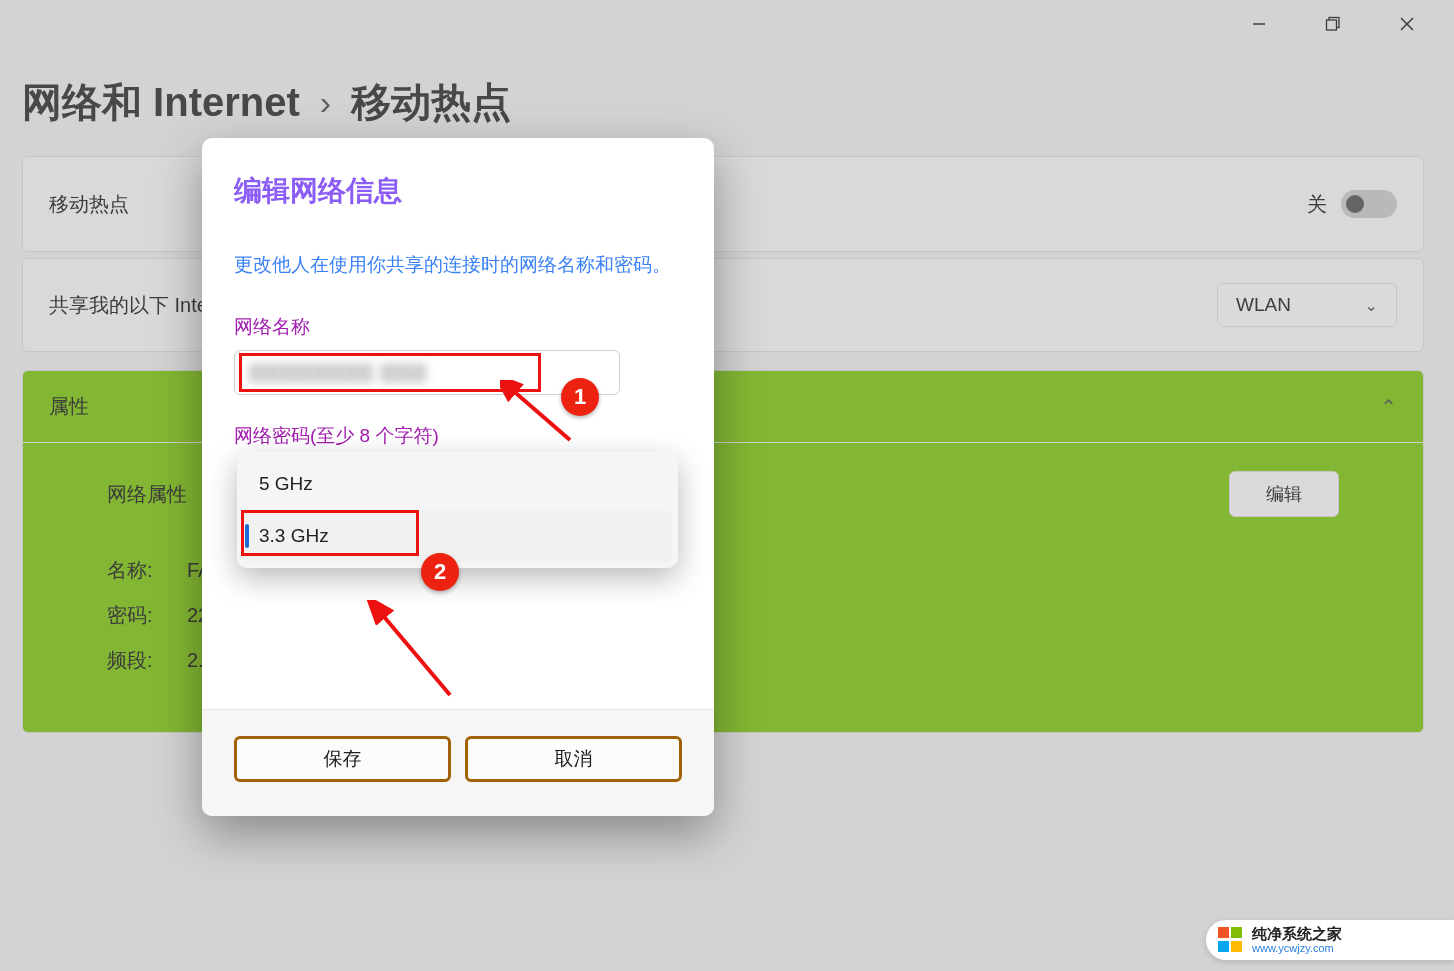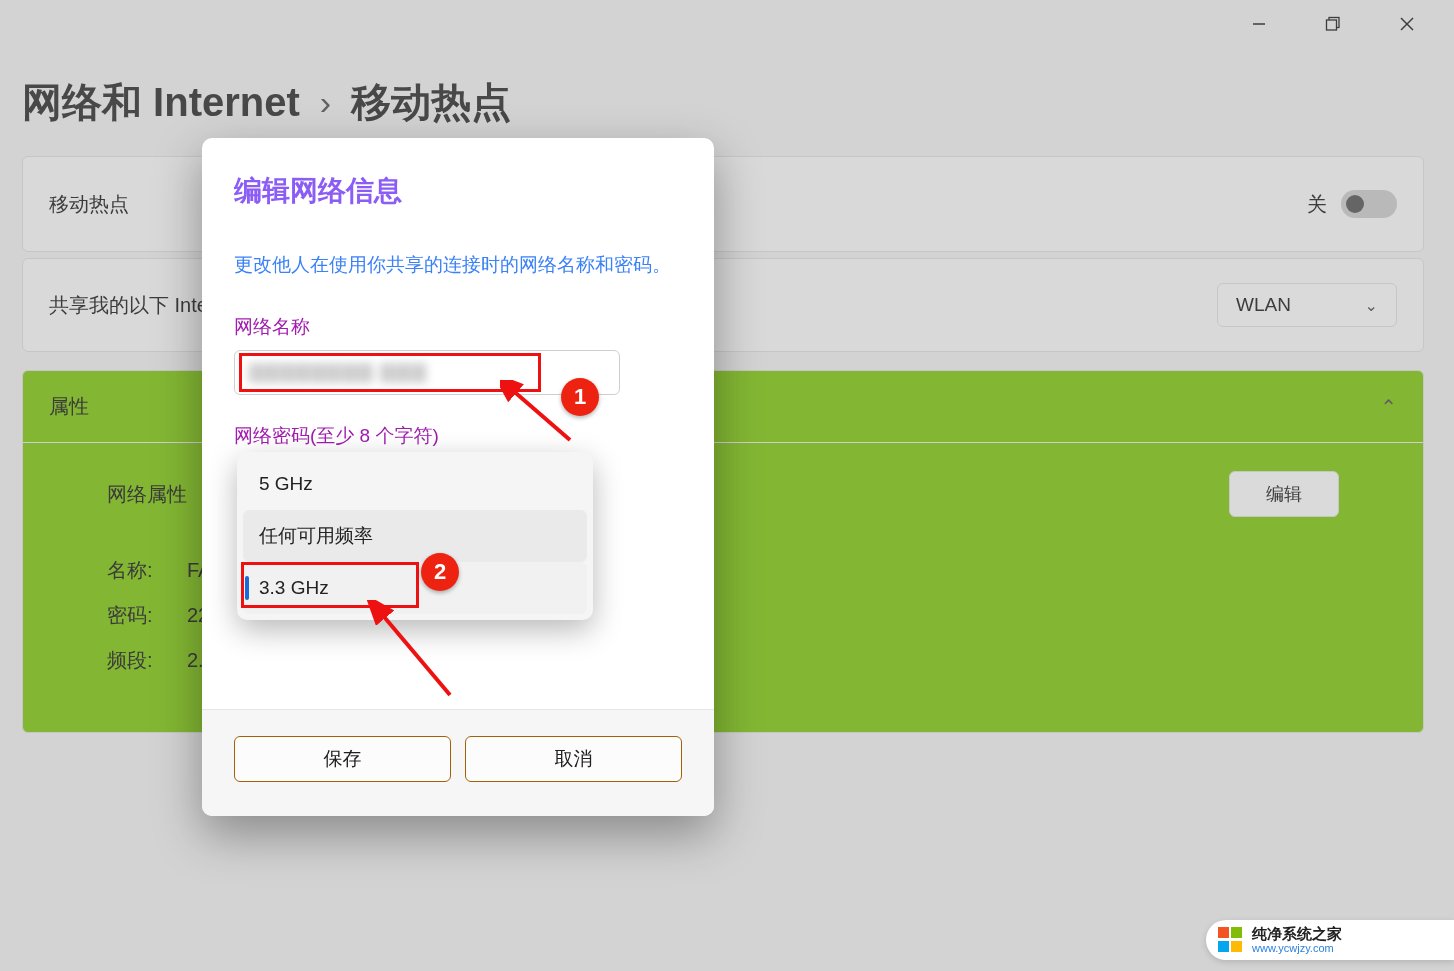--- a/index.html
+++ b/index.html
@@ -35,24 +35,24 @@
   .dialog .content { padding:34px 32px 20px 32px; }
   .dialog h2 { margin:0 0 20px 0; font-size:28px; font-weight:600; color:#8b5cf6; }
   .dialog .desc { font-size:19px; color:#3b82f6; margin-bottom:36px;margin-top:42px; }
   .dialog .field-label { font-size:19px; color:#a21caf; margin-bottom:10px; }
   .dialog .text-input { width:386px; height:45px; border:1px solid #cfcfcf; border-radius:6px; background:#fff; position:relative; }
   .dialog .text-input .annot-hl { position:absolute; left:4px; top:2px; width:302px; height:39px; border:3px solid #e11; pointer-events:none; }
   .dialog .text-input .blur { position:absolute; left:14px; top:9px; font-size:19px; color:#cfcfcf; filter:blur(4px); letter-spacing:1px; }
   .dialog .gap { height:28px; }
   .dialog .bottom-sep { border-top:1px solid #e6e6e6; }
   .dialog .actions { display:flex; gap:14px; padding:26px 32px 34px 32px; background:#f6f6f6; }
-  .dialog .actions .btn { flex:1; height:46px; border:1px solid #a16207; border-radius:6px; background:#fcfcfc; font-size:19px; display:flex; align-items:center; justify-content:center; }
+  .dialog .actions .btn { flex:1; height:46px; border:3px solid #a16207; border-radius:6px; background:#fcfcfc; font-size:19px; display:flex; align-items:center; justify-content:center; }
 
   
-  .flyout { position:absolute; left:237px; top:452px; width:356px; background:#f5f5f5; border-radius:10px; box-shadow:0 10px 30px rgba(0,0,0,0.28); padding:6px; z-index:20; }
+  .flyout { position:absolute; left:237px; top:452px; width:441px; background:#f5f5f5; border-radius:10px; box-shadow:0 10px 30px rgba(0,0,0,0.28); padding:6px; z-index:20; }
   .flyout .item { height:52px; border-radius:6px; padding:0 16px; display:flex; align-items:center; font-size:19px; color:#222; margin:0; }
   .flyout .item.hover { background:#eaeaea; }
   .flyout .item.selected { position:relative; background:#f1f1f1; }
   .flyout .item.selected .bar { position:absolute; left:2px; top:14px; width:4px; height:24px; background:#1a6bd8; border-radius:2px; }
 
   
   .bubble { position:absolute; width:38px; height:38px; border-radius:50%; background:#e21; color:#fff; font-size:22px; font-weight:600; display:flex; align-items:center; justify-content:center; z-index:30; box-shadow:0 2px 4px rgba(0,0,0,.3); }
   .arrow { position:absolute; z-index:29; }
 
   .watermark { position:absolute; right:0; bottom:11px; width:248px; height:40px; background:#fff; border-radius:20px 0 0 20px; display:flex; align-items:center; padding-left:12px; gap:8px; box-shadow:0 2px 6px rgba(0,0,0,.15); z-index:40; font-size:12px; }
@@ -166,23 +166,20 @@
     <div class="actions">
       <div class="btn">保存</div>
       <div class="btn">取消</div>
     </div>
   </div>
 
   <div class="flyout">
     <div class="item">
       <span>5 GHz</span>
     </div>
-    <div class="item hover">
-      <span>任何可用频率</span>
-    </div>
     <div class="item selected" style="position:relative;">
       <div class="bar"></div>
       <span>3.3 GHz</span>
       <div style="position:absolute; left:-2px; top:0px; width:178px; height:46px; border:3px solid #e11;"></div>
     </div>
   </div>
 
   <div class="bubble" style="left:561px; top:378px;">1</div>
   <svg class="arrow" style="left:500px; top:380px;" width="80" height="70">
     <defs>

